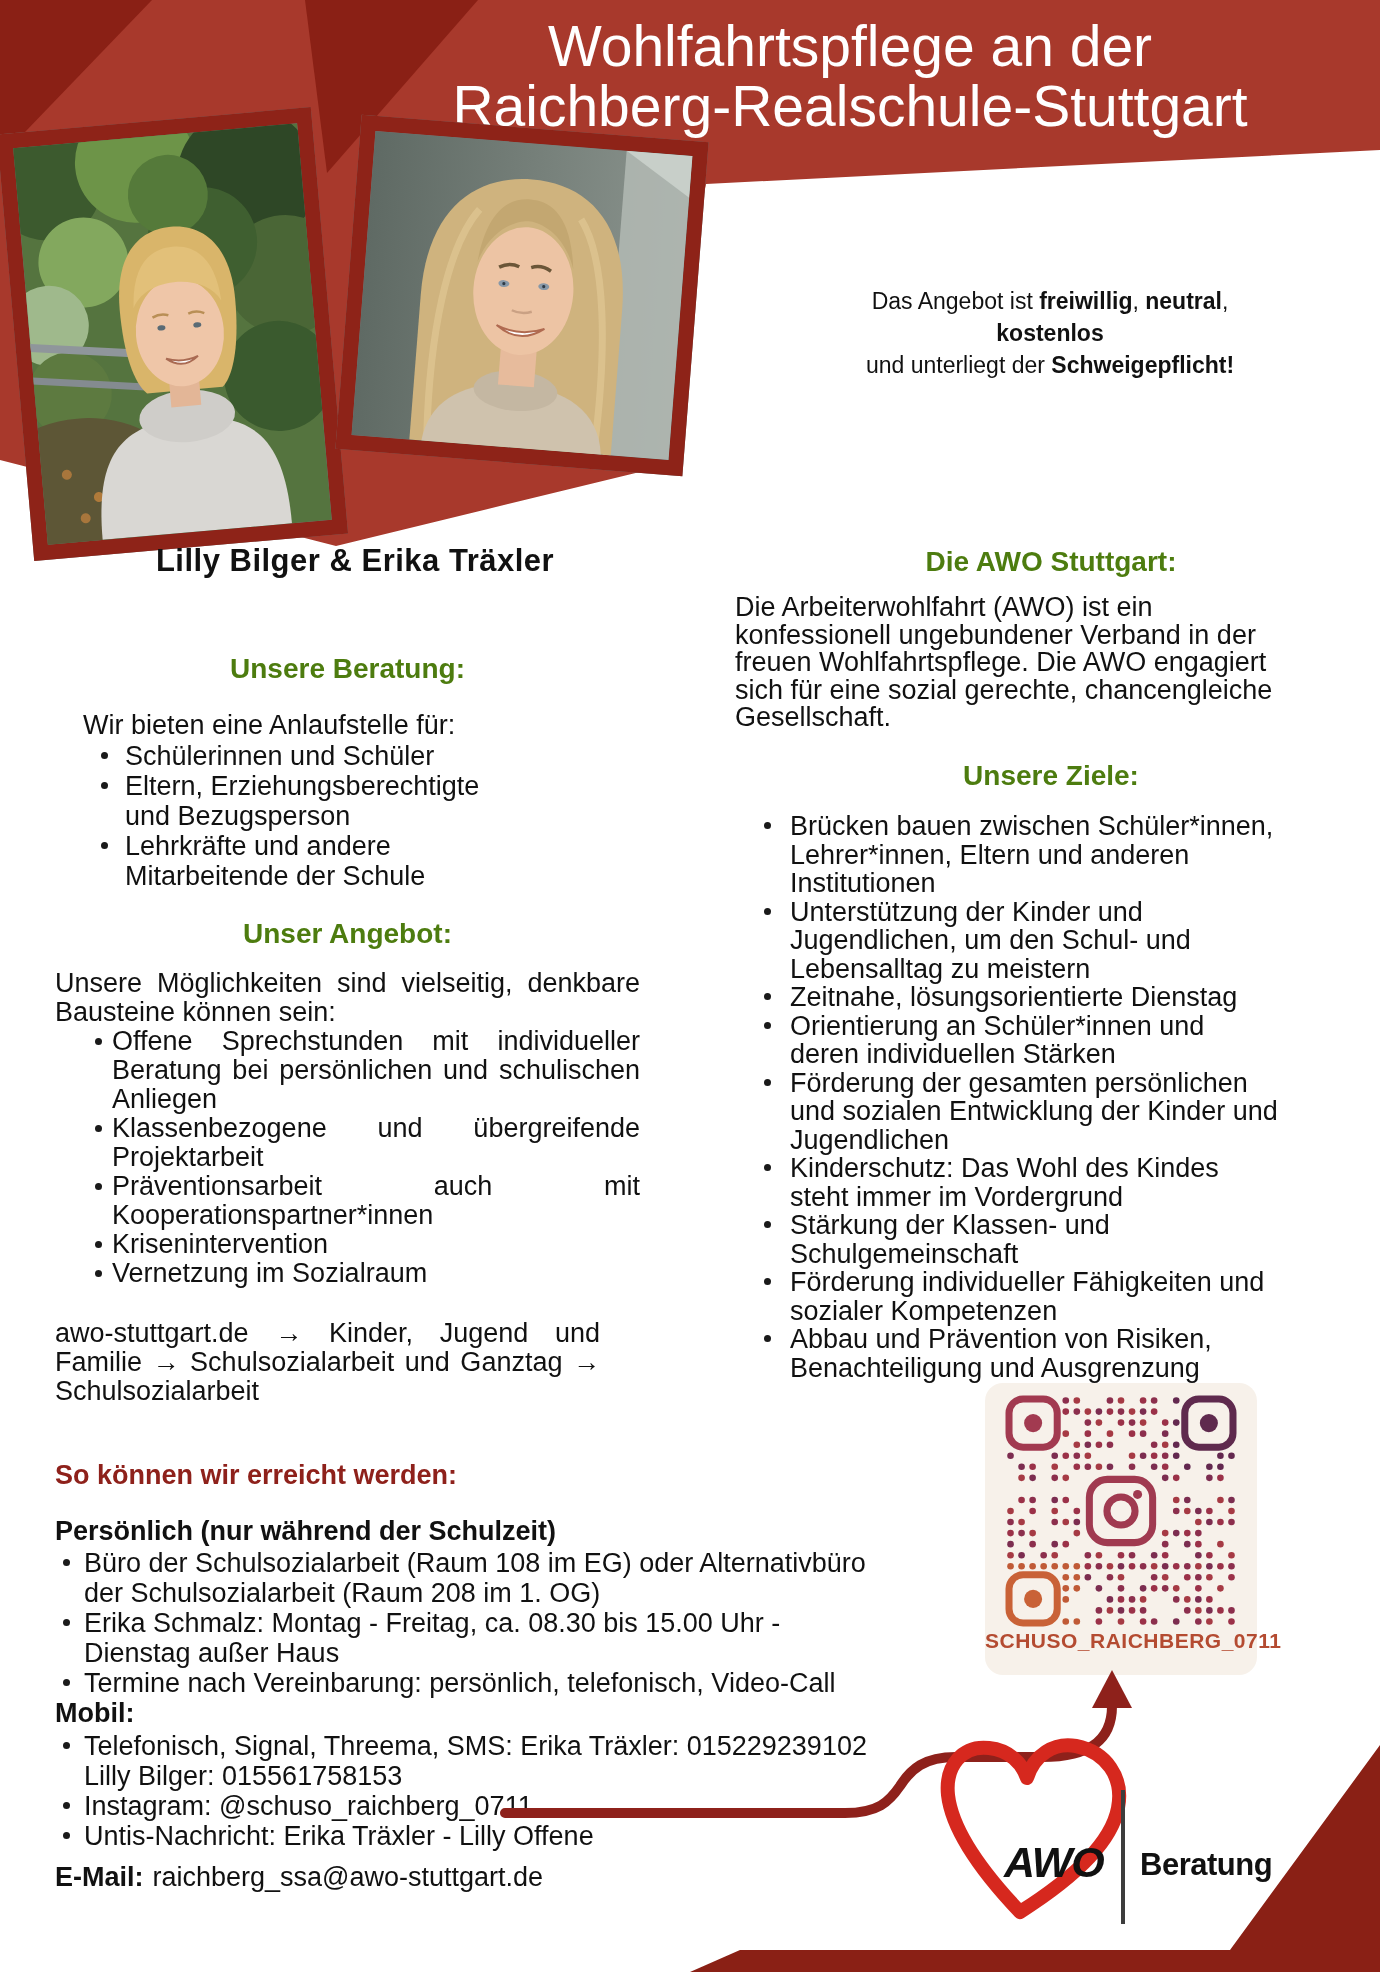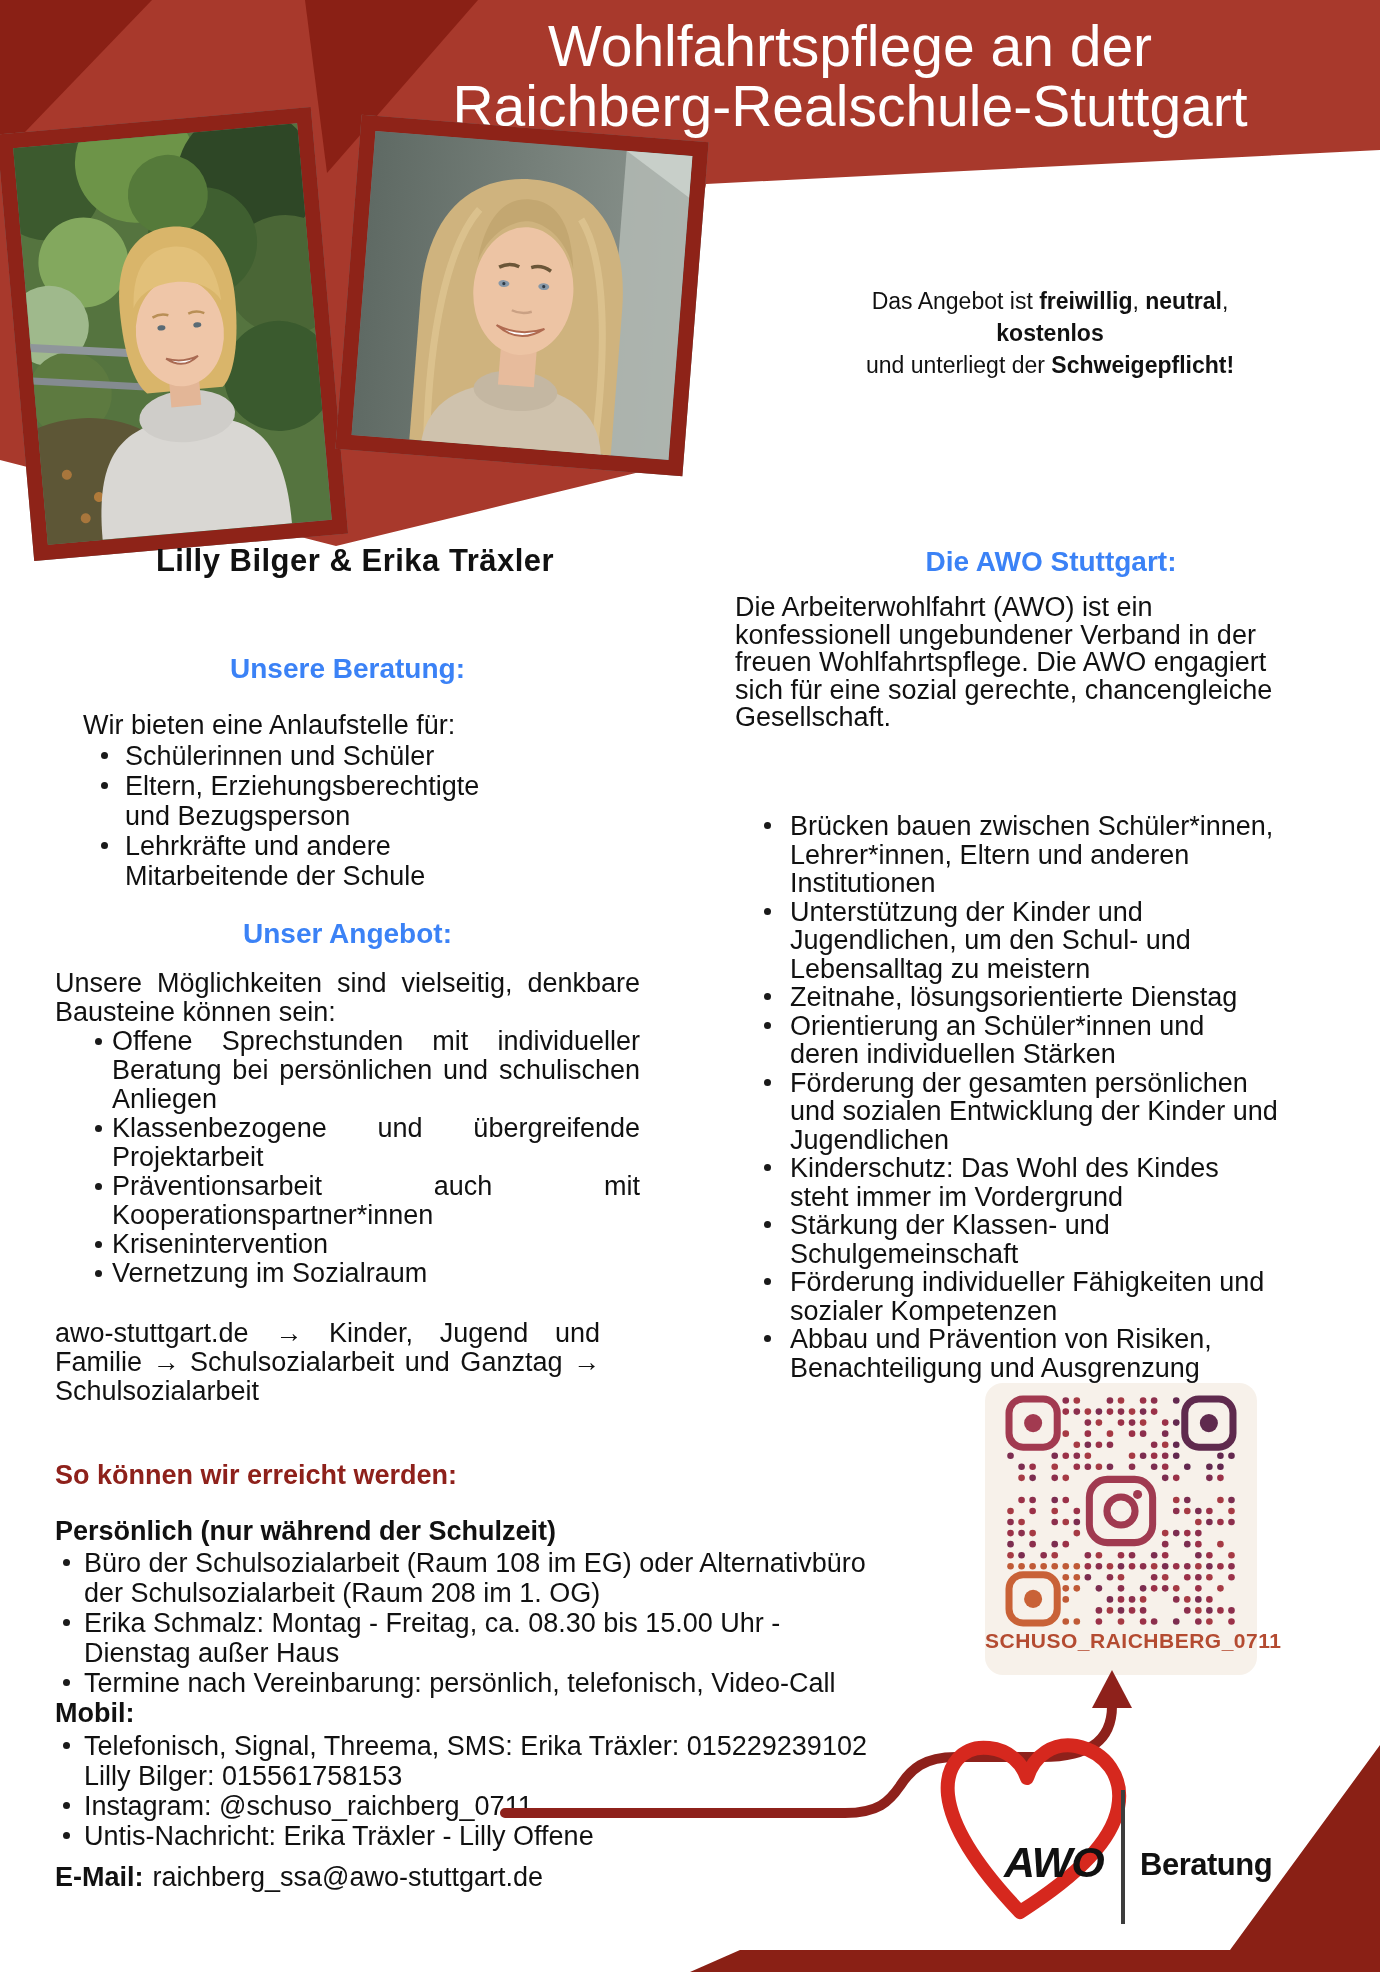--- a/index.html
+++ b/index.html
@@ -16,21 +16,21 @@
     clip-path:polygon(1380px 1745px,1380px 1972px,690px 1972px,740px 1950px,1230px 1950px);}
   
   #title{left:340px;top:16px;width:1020px;text-align:center;color:#fff;
          font-size:57px;line-height:60px;font-weight:400;}
   
   .photo{position:absolute;border:15px solid #8e2318;box-sizing:border-box;background:#777;}
   #photo-left{left:15px;top:120px;width:315px;height:428px;transform:rotate(-5deg);}
   #photo-right{left:348px;top:128px;width:348px;height:335px;transform:rotate(4.5deg);}
   .photo svg{display:block;width:100%;height:100%;}
   
-  .h-red{color:#3b82f6;font-weight:bold;font-size:28px;text-align:center;}
+  .h-red{color:#4d7c0f;font-weight:bold;font-size:28px;text-align:center;}
   .body-txt{font-size:27px;line-height:30px;color:#111;}
   .pre{white-space:pre-line;}
   .just{text-align:justify;}
   #caption{left:30px;top:543px;width:650px;text-align:center;font-size:31px;font-weight:bold;letter-spacing:.5px;}
   #notice{left:740px;top:285px;width:620px;text-align:center;font-size:23px;line-height:32px;}
   #h-beratung{left:55px;top:653px;width:585px;}
   #beratung-intro{left:83px;top:710px;width:520px;}
   #beratung-list{left:83px;top:741px;width:480px;}
   #h-angebot{left:55px;top:918px;width:585px;}
   #angebot-intro{left:55px;top:969px;width:585px;line-height:29px;}
@@ -201,20 +201,21 @@
 
   <div class="abs body-txt just" id="info-para">awo-stuttgart.de → Kinder, Jugend und Familie → Schulsozialarbeit und Ganztag → Schulsozialarbeit</div>
 
   <div class="abs h-red" id="h-awo">Die AWO Stuttgart:</div>
   <div class="abs body-txt pre" id="awo-para">Die Arbeiterwohlfahrt (AWO) ist ein
 konfessionell ungebundener Verband in der
 freuen Wohlfahrtspflege. Die AWO engagiert
 sich für eine sozial gerechte, chancengleiche
 Gesellschaft.</div>
 
+  <div class="abs h-red" id="h-ziele">Unsere Ziele:</div>
   <div class="abs body-txt" id="ziele-list">
       <div class="li">
       <span class="dot"></span>
       <span class="pre">Brücken bauen zwischen Schüler*innen,
 Lehrer*innen, Eltern und anderen
 Institutionen</span>
     </div>
       <div class="li">
       <span class="dot"></span>
       <span class="pre">Unterstützung der Kinder und

